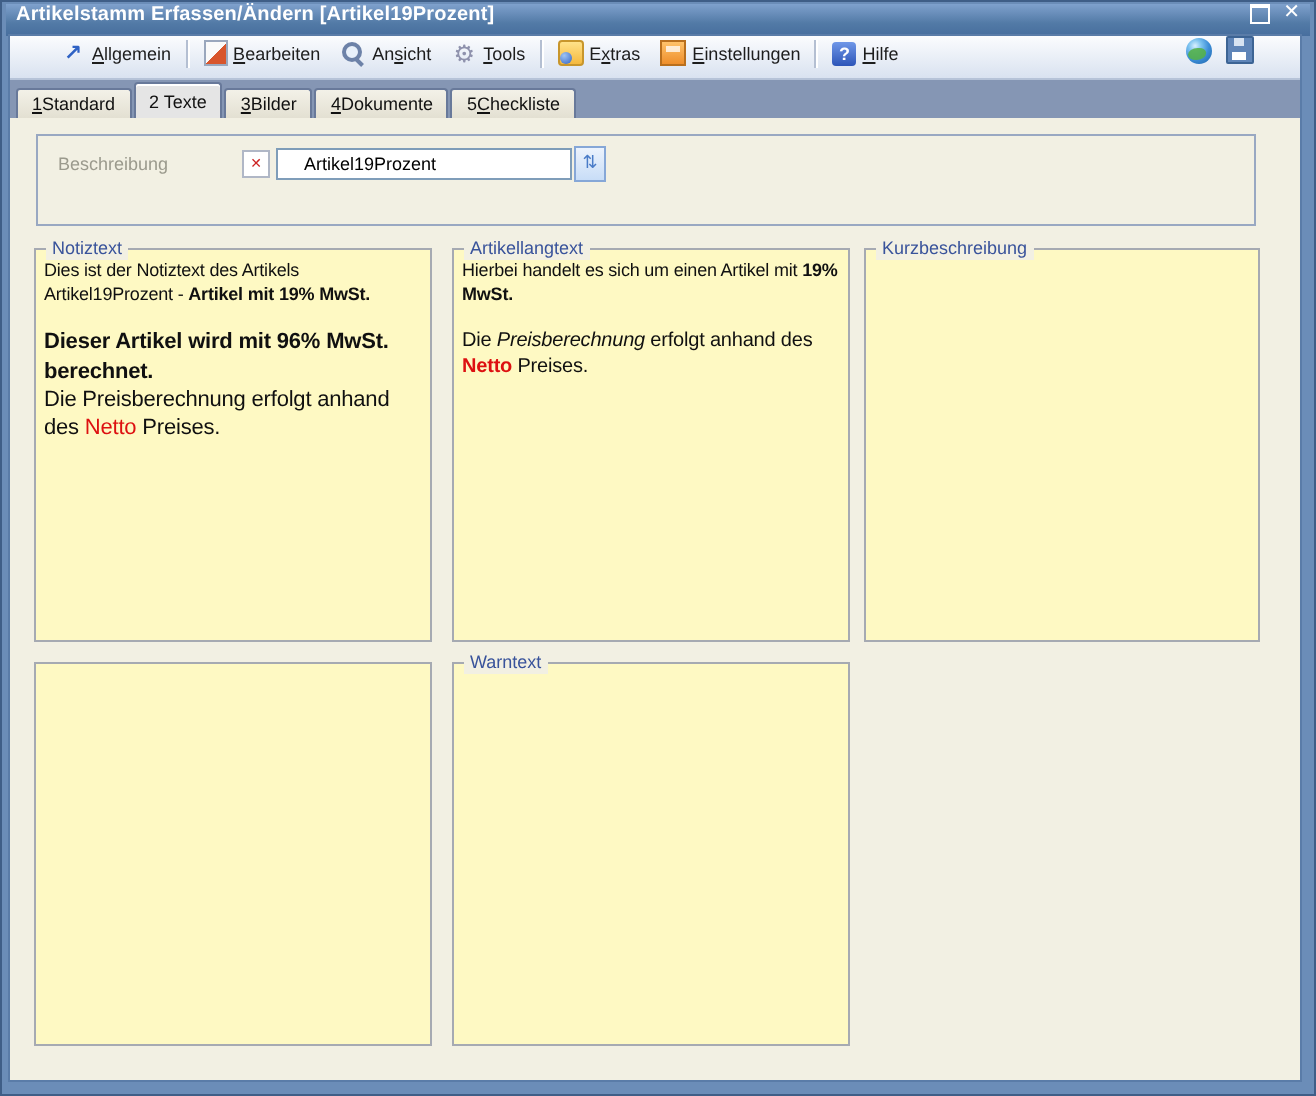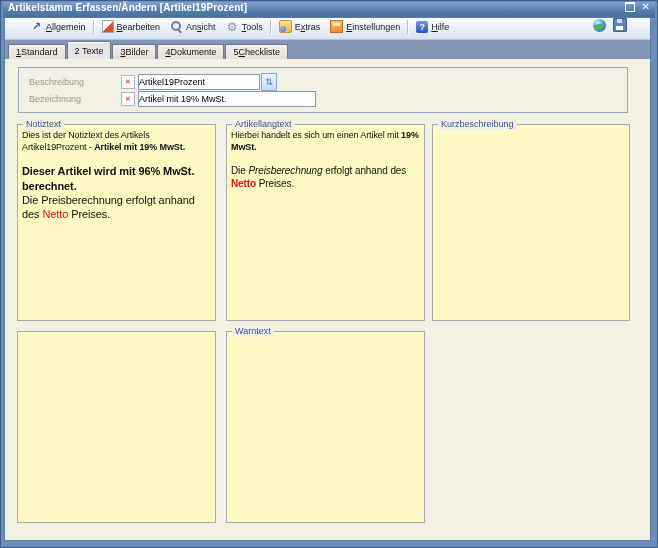--- a/index.html
+++ b/index.html
@@ -56,21 +56,21 @@
   .content{flex:1;position:relative;background:#f2f0e3;}
 
   .field-panel{position:absolute;left:13px;top:8px;width:608px;height:44px;border:1px solid #99a8c2;}
   .frow{position:absolute;left:10px;display:flex;align-items:center;height:16px;}
   .frow1{top:6px;}
   .frow2{top:23px;}
   .flabel{width:92px;font-size:9px;color:#9b9a8d;}
   .clear-btn{width:12px;height:12px;background:#fff;border:1px solid #b0b7c6;margin-right:3px;
     display:flex;align-items:center;justify-content:center;cursor:default;}
   .clear-btn::before{content:"✕";color:#cc2222;font-size:7px;font-weight:bold;line-height:1;font-family:"DejaVu Sans",sans-serif;}
-  .tinput{height:14px;border:1px solid #7f9db9;background:#fff;font-size:9px;color:#000;padding:0 0;
+  .tinput{height:14px;border:1px solid #7f9db9;background:#fff;font-size:9px;color:#000;padding:0 13px;
     font-family:"Liberation Sans",sans-serif;box-sizing:content-box;}
   .tinput.w1{width:120px;}
   .tinput.w2{width:176px;}
   .lookup-btn{width:14px;height:16px;margin-left:1px;background:linear-gradient(#ecf3fd,#c8ddf7);
     border:1px solid #86a7d7;color:#4a7cc8;font-size:9px;display:flex;align-items:center;justify-content:center;cursor:default;}
   .lookup-btn::before{content:"⇅";font-family:"DejaVu Sans",sans-serif;}
 
   
   .groupbox{position:absolute;background:#fef9c3;border:1px solid #a6aab2;}
   .gb-notiztext{left:12px;top:65px;width:197px;height:195px;}
@@ -152,25 +152,20 @@
 
     <div class="content">
 
       <div class="field-panel">
         <div class="frow frow1">
           <span class="flabel">Beschreibung</span>
           <span class="clear-btn"></span>
           <input class="tinput w1" value="Artikel19Prozent" style="">
           <span class="lookup-btn"></span>
         </div>
-        <div class="frow frow2">
-          <span class="flabel">Bezeichnung</span>
-          <span class="clear-btn"></span>
-          <input class="tinput w2" value="Artikel mit 19% MwSt." style="">
-        </div>
       </div>
 
       <div class="groupbox gb-notiztext">
         <span class="legend">Notiztext</span>
         <div class="gb-text">
             <div class="para small gap"><span>Dies ist der Notiztext des Artikels Artikel19Prozent - </span><span class="r-b">Artikel mit 19% MwSt.</span></div>
             <div class="para large"><span class="r-b">Dieser Artikel wird mit 96% MwSt. berechnet.</span></div>
             <div class="para large"><span>Die Preisberechnung erfolgt anhand des </span><span style="color: rgb(221, 17, 17);">Netto</span><span> Preises.</span></div>
           </div>
       </div>

